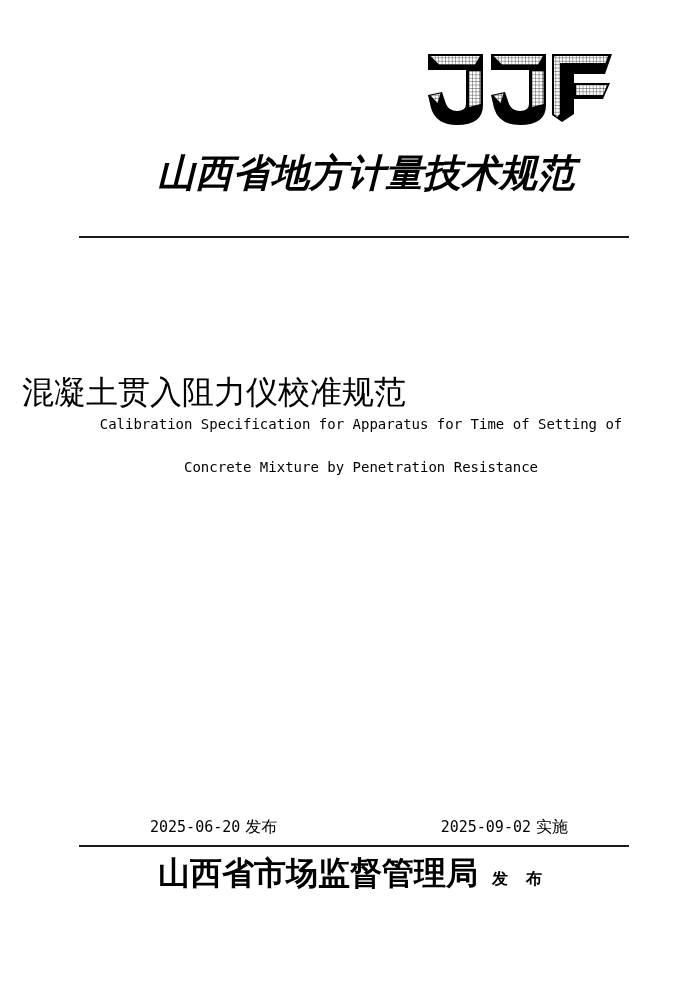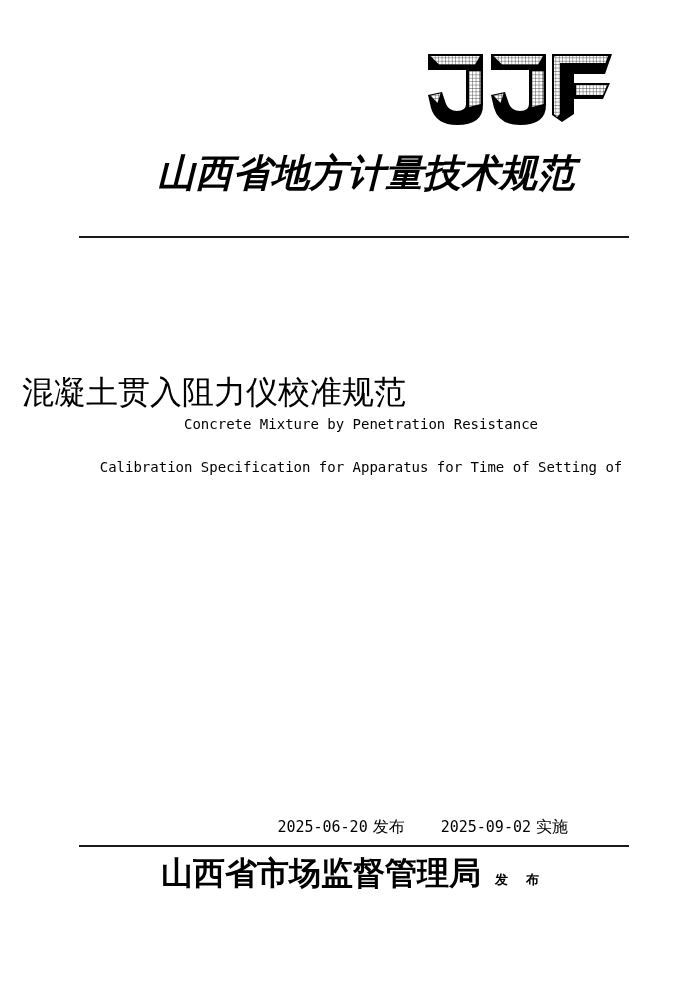--- a/index.html
+++ b/index.html
@@ -83,21 +83,21 @@
     line-height: 43px;
     white-space: nowrap;
   }
   
   .dates-row {
     position: absolute;
     left: 79px;
     top: 818px;
     width: 550px;
     display: flex;
-    justify-content: flex-end;
+    justify-content: space-between;
     padding-left: 71px;
     padding-right: 61px;
     font-family: "DejaVu Sans Mono", "Liberation Mono", monospace;
     font-size: 15px;
     line-height: 18px;
     white-space: nowrap;
     gap: 36px;
   }
   .date-label { margin-left: 5px; font-family: "Liberation Sans", "DejaVu Sans", sans-serif; font-size: 16px; }
   .publisher-row {
@@ -113,21 +113,21 @@
   .publisher-name {
     font-family: "Liberation Serif", "DejaVu Serif", serif;
     font-weight: bold;
     font-size: 32px;
     line-height: 36px;
   }
   .publish-words {
     margin-left: 14px;
     font-family: "Liberation Serif", "DejaVu Serif", serif;
     font-weight: bold;
-    font-size: 13px;
+    font-size: 16px;
   }
   .publish-words .w2 { margin-left: 18px; }
 </style>
 </head>
 <body>
 
 <div class="page">
 
   <svg class="logo" viewBox="0 0 184 72" xmlns="http://www.w3.org/2000/svg" aria-label="JJF">
     <defs>
@@ -160,22 +160,22 @@
   </svg>
 
   <div class="series-title">山西省地方计量技术规范</div>
 
 
   <div class="rule rule-top"></div>
 
   <div class="main-title-zh">混凝土贯入阻力仪校准规范</div>
 
   <div class="main-title-en">
+    <div>Calibration Specification for Apparatus for Time of Setting of</div>
     <div>Concrete Mixture by Penetration Resistance</div>
-    <div>Calibration Specification for Apparatus for Time of Setting of</div>
   </div>
 
   <div class="dates-row">
     <div>
       <span>2025-06-20</span><span class="date-label">发布</span>
     </div>
     <div>
       <span>2025-09-02</span><span class="date-label">实施</span>
     </div>
   </div>

